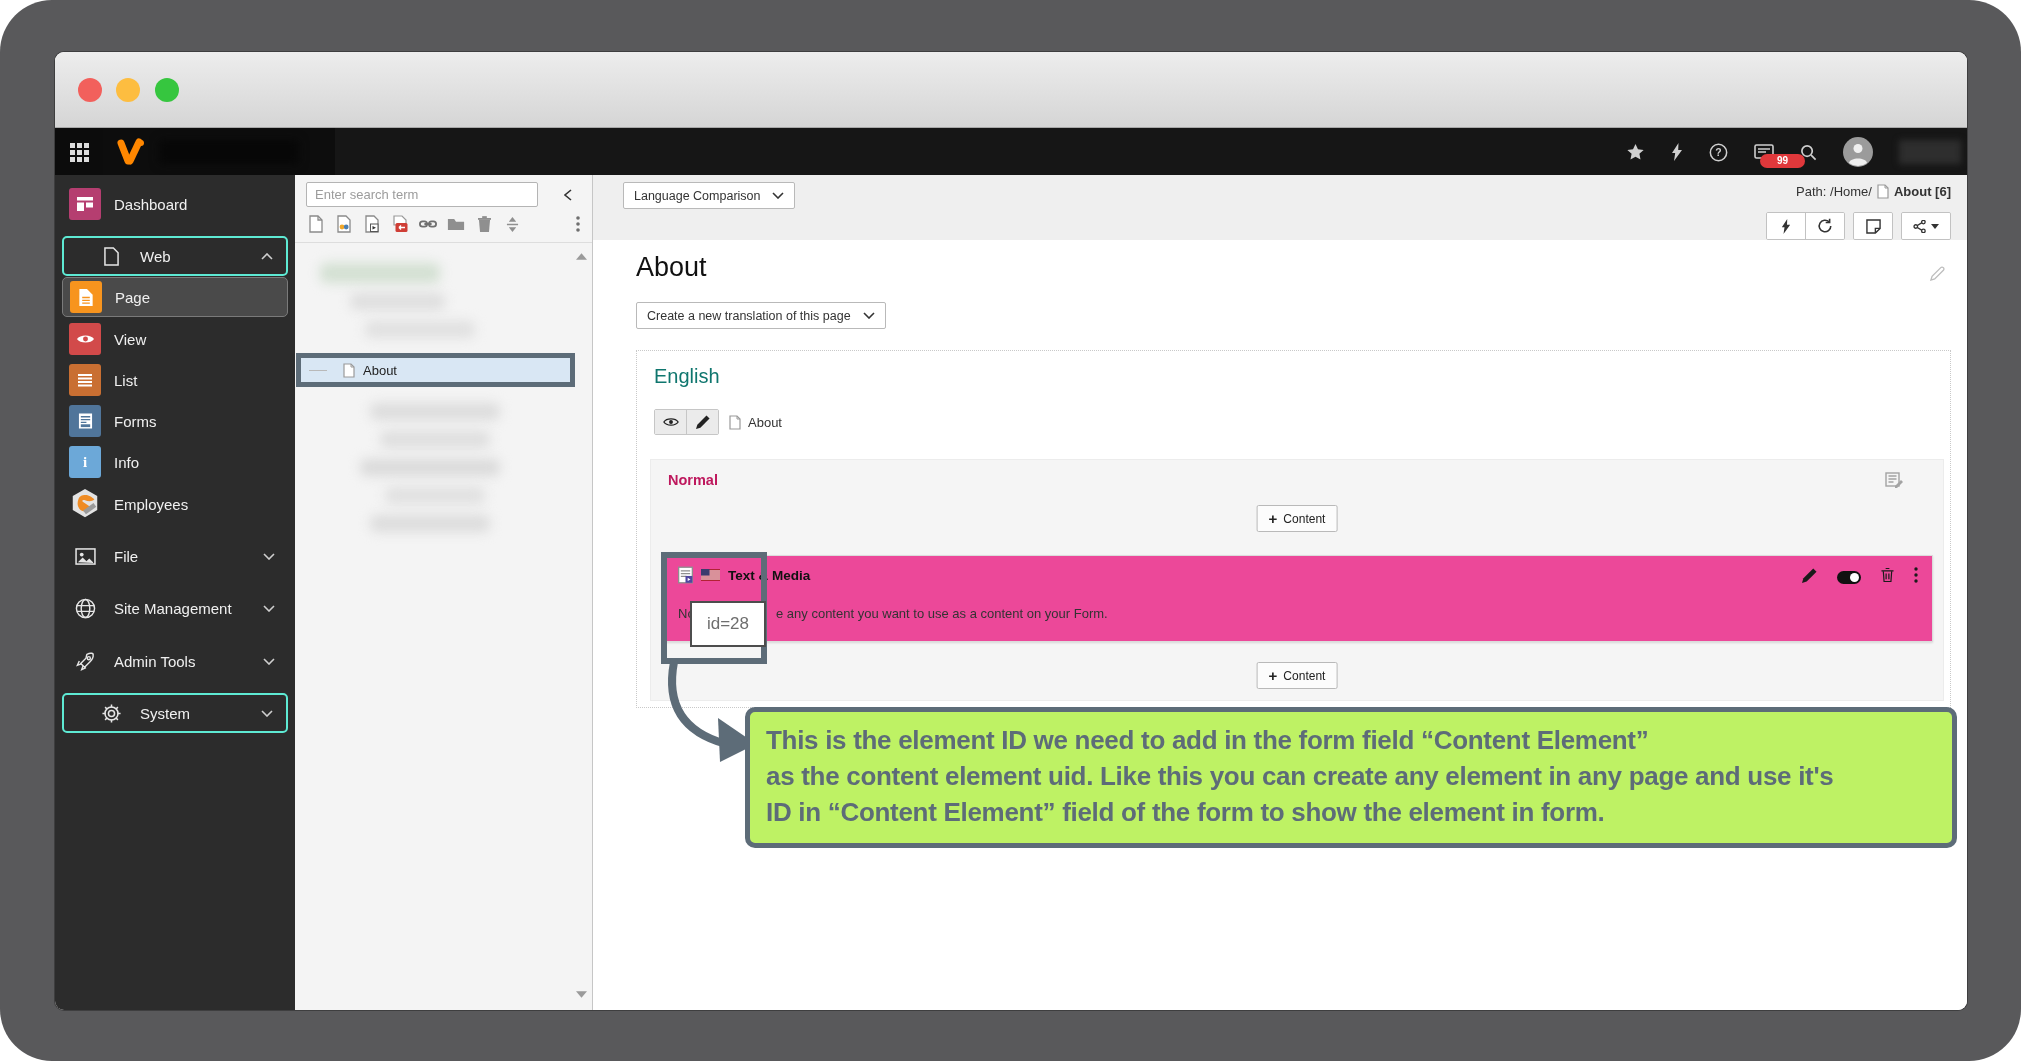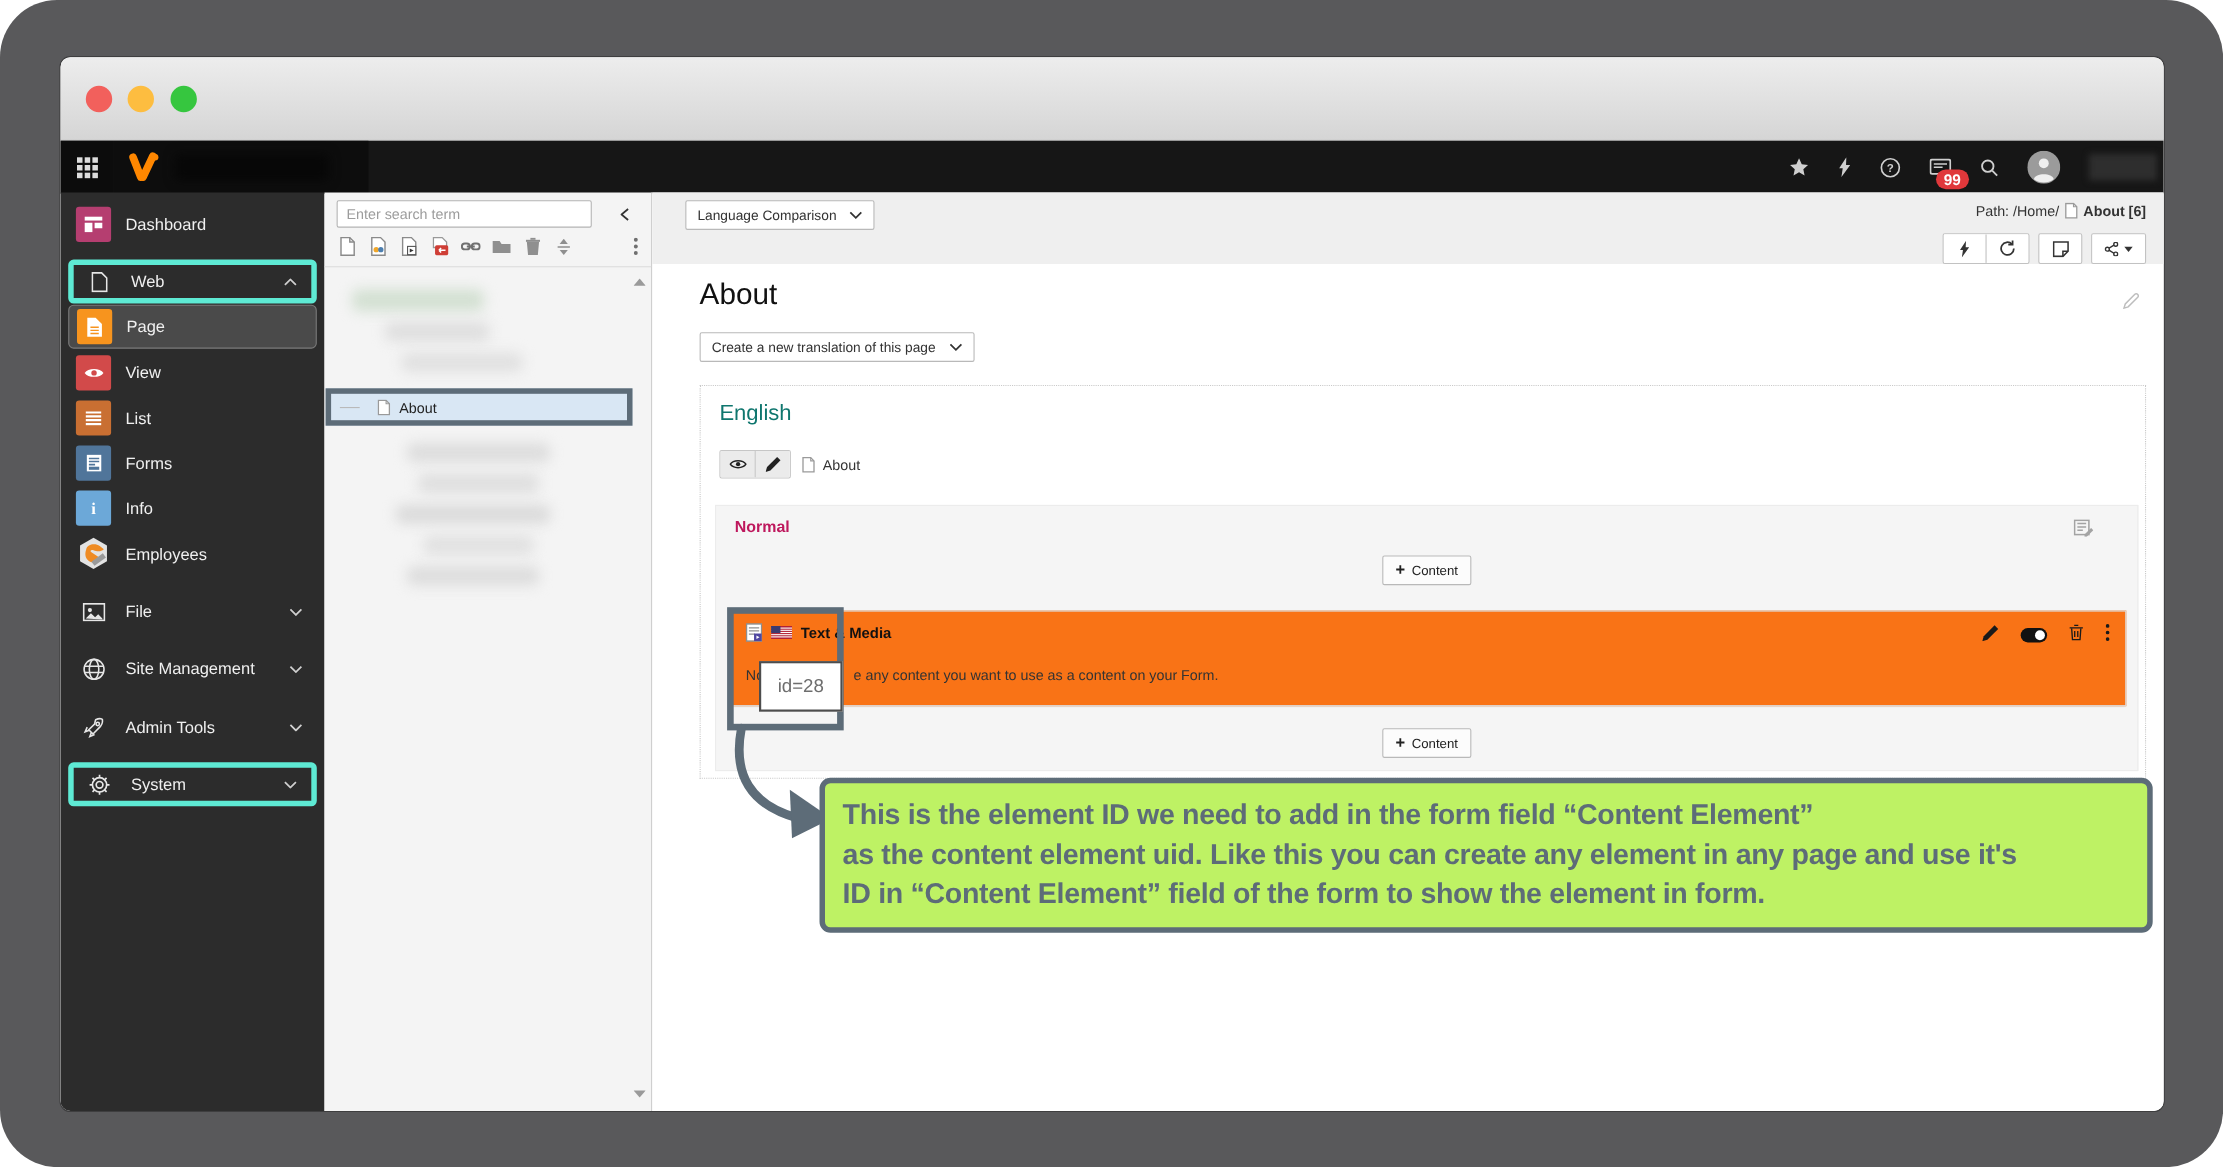--- a/index.html
+++ b/index.html
@@ -17,28 +17,28 @@
   
   .typo3bar{height:48px;background:#161616;position:relative;display:flex;align-items:center;}
   .modgrid{width:48px;height:48px;display:flex;align-items:center;justify-content:center;background:#0c0c0c;}
   .gridicon{display:grid;grid-template-columns:repeat(3,5px);grid-gap:2px;}
   .gridicon i{width:5px;height:5px;background:#ddd;}
   .brand{height:48px;display:flex;align-items:center;padding-left:12px;background:#0d0d0d;width:220px;}
   .blur-blob{filter:blur(5px);border-radius:4px;}
   .site-blob{width:140px;height:24px;background:#070707;margin-left:14px;}
   .topright{position:absolute;right:6px;top:0;height:48px;display:flex;align-items:center;gap:26px;color:#cfcfcf;}
   .topicon{position:relative;display:flex;align-items:center;justify-content:center;}
-  .badge{position:absolute;left:6px;top:10px;background:#e0383b;color:#fff;font-size:14px;font-weight:bold;
-    padding:2px 7px;border-radius:9px;line-height:1;}
+  .badge{position:absolute;left:6px;top:10px;background:#e0383b;color:#fff;font-size:10px;font-weight:bold;
+    padding:2px 17px;border-radius:9px;line-height:1;}
   .user-blob{width:62px;height:24px;background:#2e2e2e;filter:blur(3px);}
   
   .mainrow{position:absolute;top:123px;left:0;right:0;bottom:0;display:flex;}
   .sidebar{width:240px;background:#2c2c2c;position:relative;flex:none;}
   .navitem{position:absolute;left:7px;right:7px;height:40px;display:flex;align-items:center;border-radius:5px;box-sizing:border-box;}
-  .navitem.bordered{border:5px solid #5eead4;}
+  .navitem.bordered{border:2px solid #5eead4;padding-left:24px;}
   .navitem.active{background:#4a4a4a;border:1px solid #7a7a7a;}
   .tile{width:32px;height:32px;border-radius:3px;margin:0 13px 0 7px;display:flex;align-items:center;justify-content:center;flex:none;}
   .smallicon{width:22px;height:22px;margin:0 18px 0 12px;color:#e6e6e6;display:flex;align-items:center;justify-content:center;flex:none;}
   .navlabel{color:#f0f0f0;font-size:15px;}
   .chev{position:absolute;right:13px;color:#cfcfcf;display:flex;}
   
   .pagetree{width:297px;background:#f4f4f4;border-right:1px solid #c6c6c6;position:relative;flex:none;}
   .treesearch{position:absolute;left:11px;top:7px;width:232px;height:25px;border:1px solid #b4b4b4;border-radius:2px;
     background:#fff;font-size:13px;color:#333;padding:0 8px;box-sizing:border-box;font-family:"Liberation Sans",sans-serif;outline:none;}
   .treesearch::placeholder{color:#9c9c9c;}
@@ -78,21 +78,21 @@
   .minibtn+.minibtn{border-left:1px solid #c6c6c6;}
   .langpage{display:flex;align-items:center;gap:7px;font-size:13px;color:#333;}
   .normalpanel{position:absolute;left:13px;top:108px;width:1294px;height:242px;background:#f5f5f5;border:1px solid #ececec;box-sizing:border-box;}
   .coltitle{position:absolute;left:17px;top:12px;font-size:14.5px;font-weight:bold;color:#be185d;}
   .coledit{position:absolute;right:40px;top:12px;color:#a3a3a3;display:flex;}
   .addbtn{position:absolute;left:50%;transform:translateX(-50%);display:flex;align-items:center;gap:6px;
     height:27px;padding:0 11px;background:#fcfcfc;border:1px solid #b9b9b9;border-radius:2px;font-size:12px;color:#222;box-sizing:border-box;}
   .addbtn .plus{font-weight:bold;font-size:15px;line-height:1;}
   .addbtn.first{top:45px;}
   .addbtn.second{top:202px;}
-  .card{position:absolute;left:12px;top:95px;width:1270px;height:87px;background:#f97316;border:1px solid #dcdcdc;
+  .card{position:absolute;left:12px;top:95px;width:1270px;height:87px;background:#ec4899;border:1px solid #dcdcdc;
     box-shadow:0 1px 2px rgba(0,0,0,.12);box-sizing:border-box;}
   .cardhead{position:absolute;left:14px;top:10px;display:flex;align-items:center;gap:8px;}
   .cardtitle{font-size:13.5px;font-weight:bold;color:#111;}
   .cardactions{position:absolute;right:14px;top:11px;display:flex;align-items:center;gap:20px;color:#1a1a1a;}
   .toggle{width:24px;height:13px;background:#111;border-radius:7px;position:relative;}
   .toggle i{position:absolute;right:2px;top:2px;width:9px;height:9px;background:#fff;border-radius:50%;}
   .notefrag{position:absolute;top:50px;font-size:13px;color:#333;}
   .notefrag.a{left:14px;}
   .notefrag.b{left:112px;}
   

